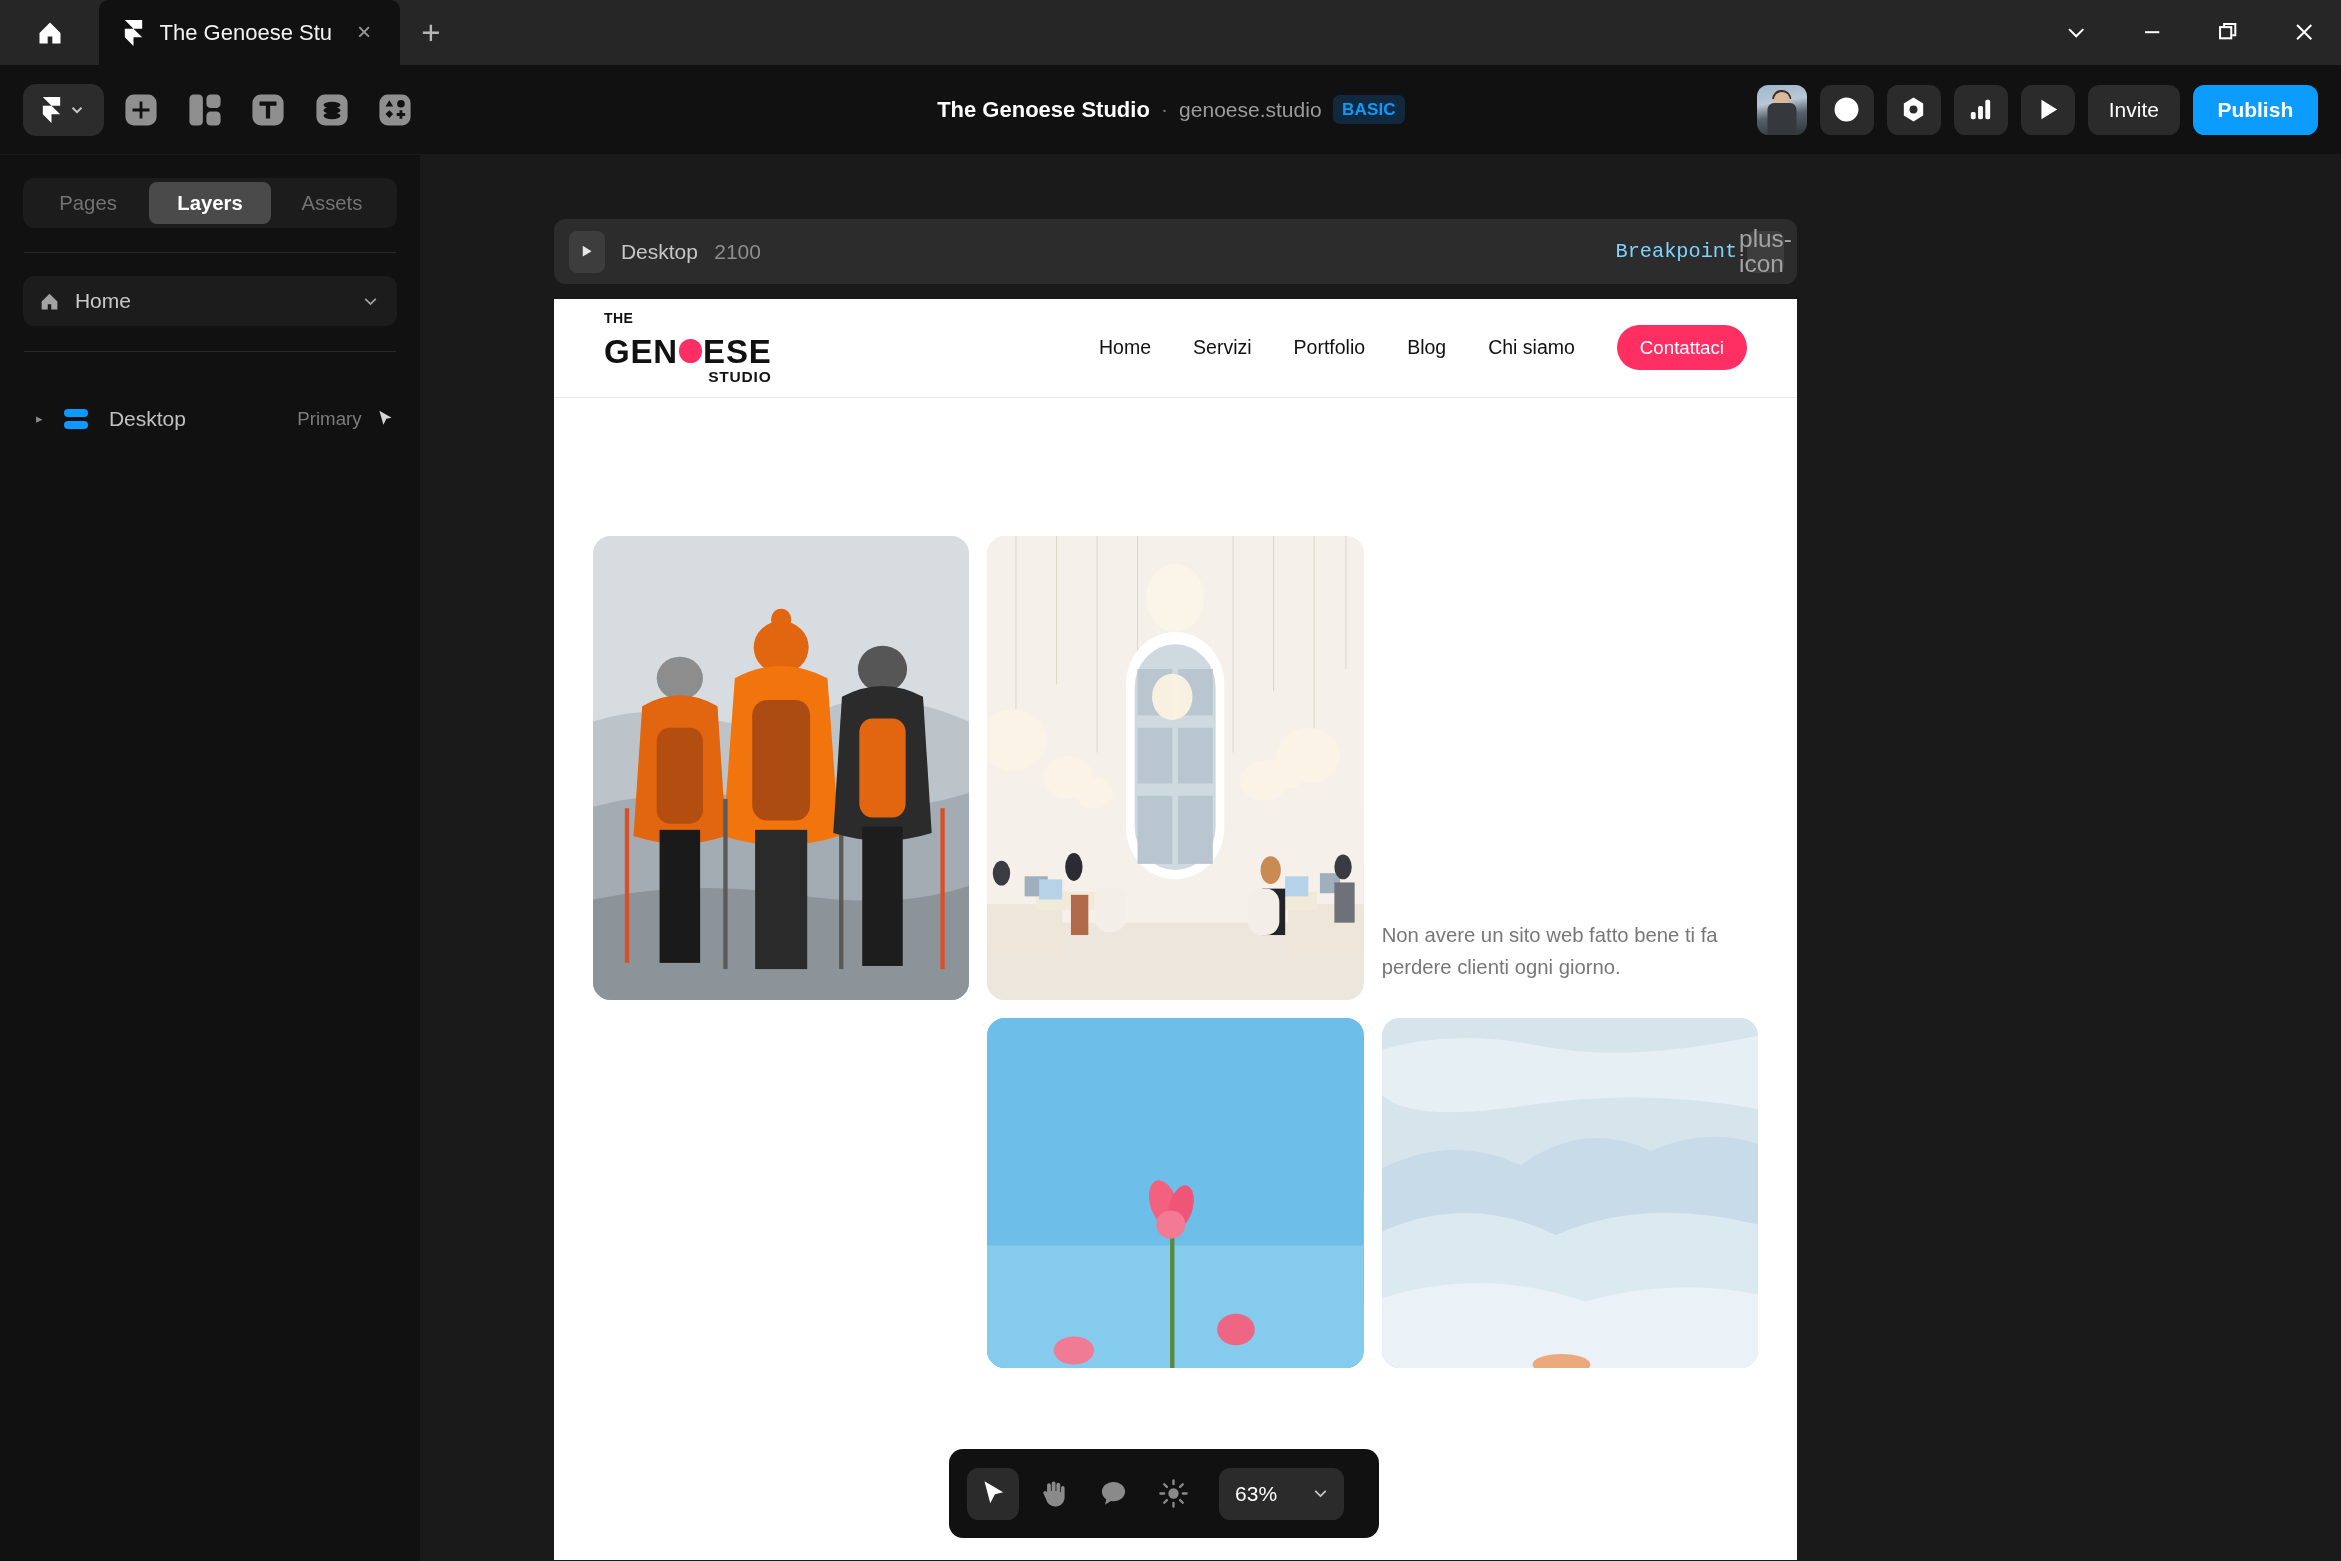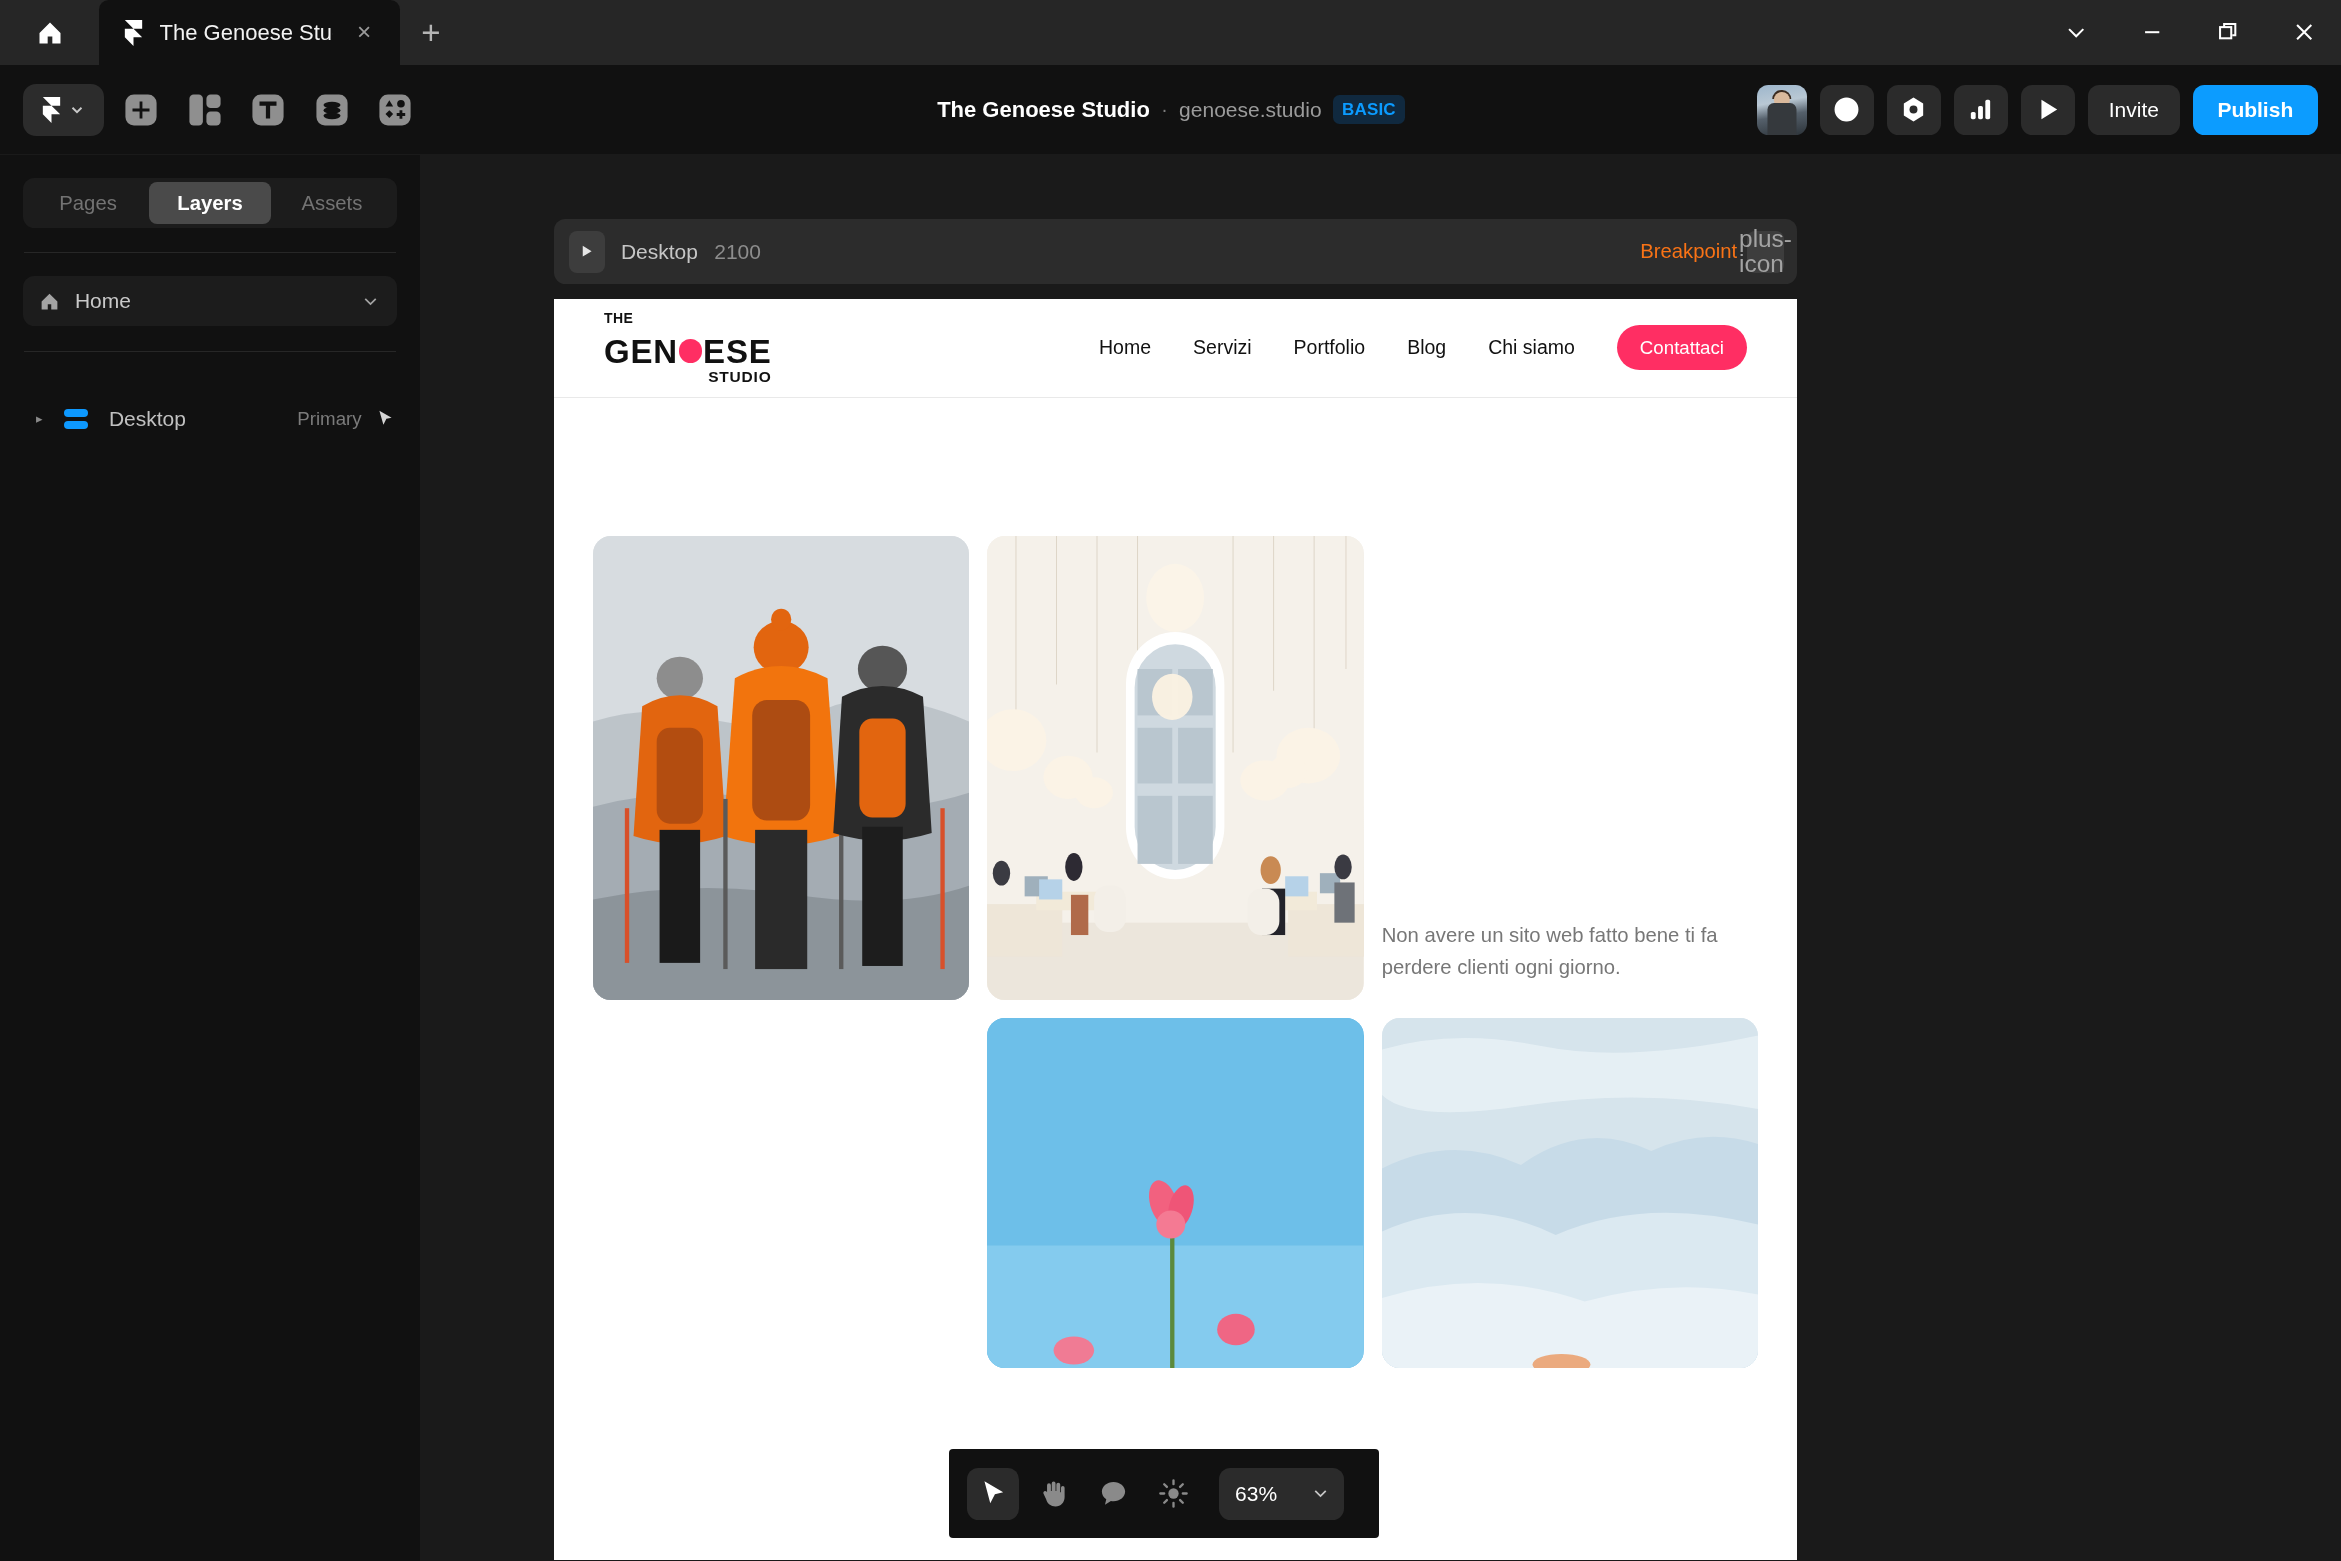--- a/index.html
+++ b/index.html
@@ -173,21 +173,21 @@
     display: flex; align-items: center; padding: 0 13px 0 14.6px;
     margin-bottom: 14.6px;
   }
   .fh-play {
     width: 36px; height: 42px; border-radius: 8.1px; background: #3d3d3d;
     display: flex; align-items: center; justify-content: center;
   }
   .fh-play svg { width: 16.3px; height: 16.3px; fill: #e6e6e6; }
   .fh-name { margin-left: 16.3px; color: #c6c6c6; font-size: 21px; }
   .fh-width { margin-left: 16.3px; color: #8d8d8d; font-size: 21px; }
-  .fh-bp { margin-left: auto; color: #f97316; font-size: 20.3px; }
+  .fh-bp { margin-left: auto; color: #7dd3fc; font-size: 20.3px; font-family: Liberation Mono, monospace; }
   .fh-add {
     width: 37px; height: 42px; border-radius: 8.1px; background: #3d3d3d;
     margin-left: 9.8px; display: flex; align-items: center; justify-content: center;
     color: #a3a3a3; font-size: 24.4px; line-height: 1;
   }
 
   .site {
     width: 1243px; height: 1261px; background: #ffffff;
     overflow: hidden; position: relative;
   }
@@ -239,21 +239,21 @@
 
   
   .ph-hikers { background: linear-gradient(180deg,#dfe3e6 0%,#c9ced3 45%,#9aa1a7 75%,#8b9298 100%); }
   .ph-office { background: linear-gradient(180deg,#f3efe9 0%,#f7f4ef 50%,#efe9e0 100%); }
   .ph-sky { background: linear-gradient(180deg,#62bbe8 0%,#79c6ec 60%,#8ed0f0 100%); }
   .ph-mountain { background: linear-gradient(180deg,#dce7ee 0%,#cfe0ea 55%,#e6eef3 100%); }
 
   
   .floatbar {
     position: absolute; left: 949px; top: 1449px;
-    width: 430px; height: 89px; border-radius: 4px; background: #111111;
+    width: 430px; height: 89px; border-radius: 14px; background: #111111;
     display: flex; align-items: center; padding: 0 18px; gap: 8.1px;
   }
   .fb-btn {
     width: 52px; height: 52px; border-radius: 11.4px;
     display: flex; align-items: center; justify-content: center;
   }
   .fb-btn.active { background: #2b2b2b; }
   .fb-btn svg { width: 31px; height: 31px; }
   .zoom-pill {
     margin-left: 11.4px; height: 52px; width: 125px; border-radius: 11.4px;

